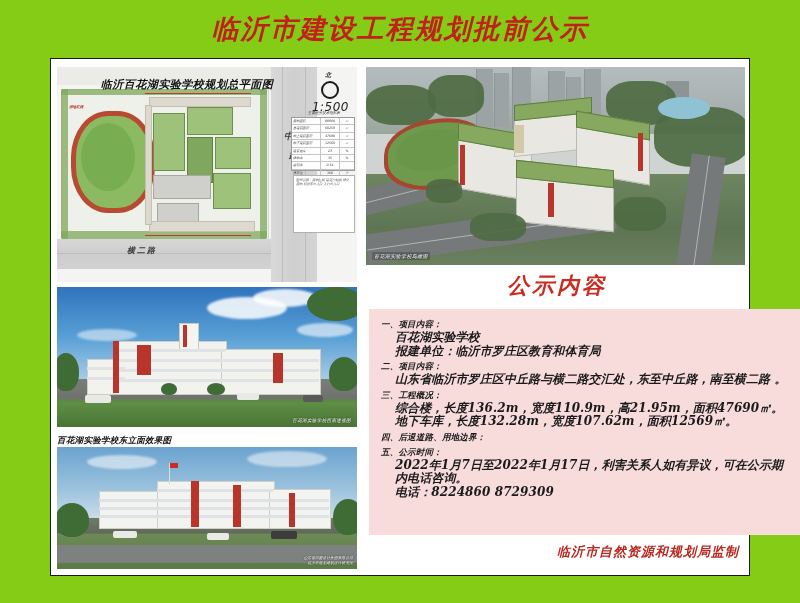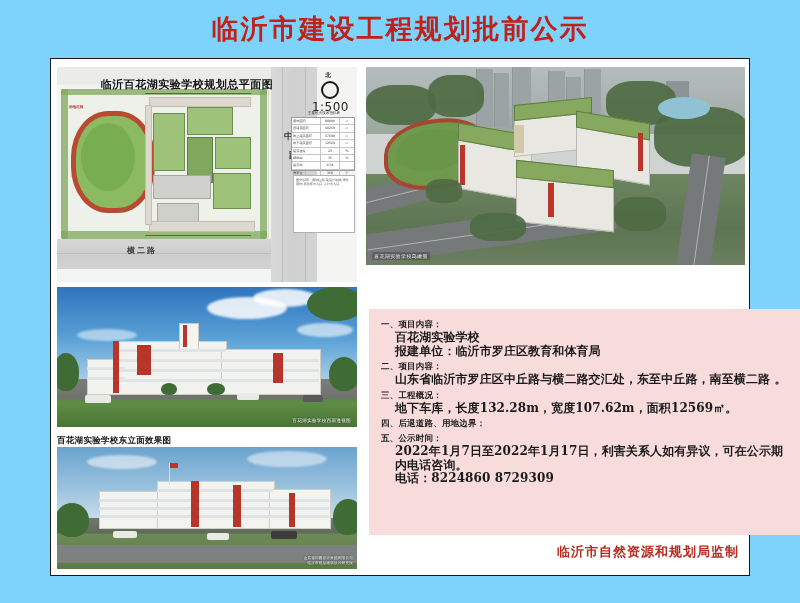--- a/index.html
+++ b/index.html
@@ -2,21 +2,21 @@
 <html lang="zh"><head>
 <meta charset="utf-8">
 <title>临沂市建设工程规划批前公示</title>
 <style>
   html,body{margin:0;padding:0;}
   body{
     width:800px;height:603px;overflow:hidden;
     background:#ffffff;
     font-family:"DejaVu Sans","Liberation Sans",sans-serif;
   }
-  .page{position:relative;width:800px;height:603px;background:#7dd3fc;}
+  .page{position:relative;width:800px;height:603px;background:#84cc16;font-style:italic;}
 
   
   .title-bar{
     position:absolute;left:0;top:12px;width:800px;
     text-align:center;
   }
   .title-bar .title{
     font-family:"DejaVu Serif","Liberation Serif",serif;
     font-weight:bold;
     font-size:27px;
@@ -482,36 +482,38 @@
       <div class="p-car" style="left:56px;top:84px;width:24px;height:7px;"></div>
       <div class="p-car" style="left:150px;top:86px;width:22px;height:7px;"></div>
       <div class="p-car" style="left:214px;top:84px;width:26px;height:8px;background:#3c3c3c;"></div>
 
       <div class="e-credit">
         <div>山东省同圆设计集团有限公司</div>
         <div>临沂市规划建筑设计研究院</div>
       </div>
     </div>
 
+    <div class="notice-head">公示内容</div>
 
     <div class="notice-box">
 
       <div class="n-item">
         <div class="n-head">一、项目内容：</div>
         <div class="n-line">百花湖实验学校</div>
         <div class="n-line">报建单位：临沂市罗庄区教育和体育局</div>
       </div>
 
       <div class="n-item">
         <div class="n-head">二、项目内容：</div>
         <div class="n-line">山东省临沂市罗庄区中丘路与横二路交汇处，东至中丘路，南至横二路 。</div>
       </div>
 
       <div class="n-item">
         <div class="n-head">三、工程概况：</div>
+        <div class="n-line">综合楼，长度136.2m，宽度110.9m，高21.95m，面积47690㎡。</div>
         <div class="n-line">地下车库，长度132.28m，宽度107.62m，面积12569㎡。</div>
       </div>
 
       <div class="n-item">
         <div class="n-head">四、后退道路、用地边界：</div>
       </div>
 
       <div class="n-item">
         <div class="n-head">五、公示时间：</div>
         <div class="n-line">2022年1月7日至2022年1月17日，利害关系人如有异议，可在公示期内电话咨询。</div>

